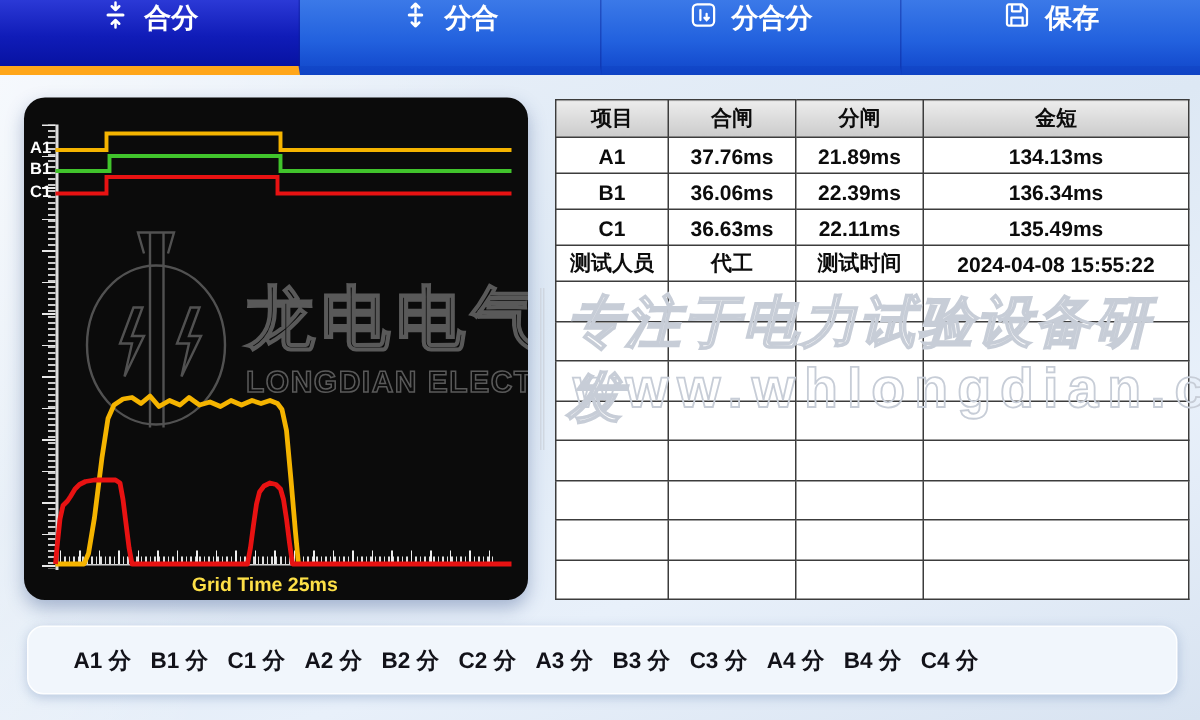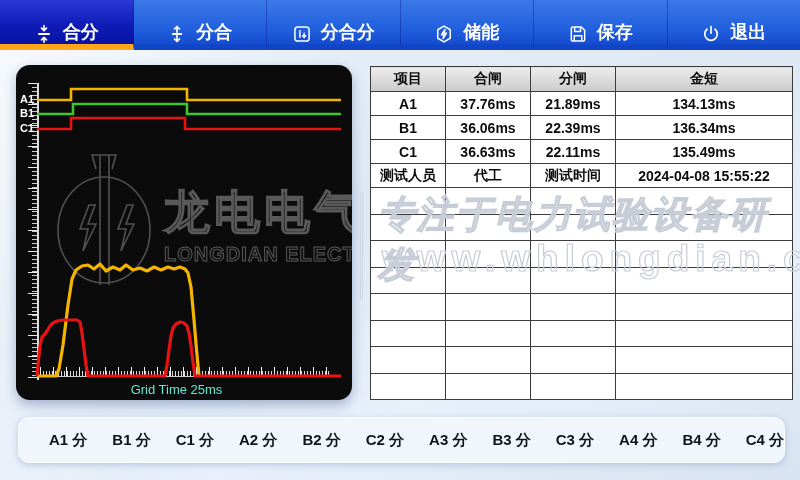--- a/index.html
+++ b/index.html
@@ -7,21 +7,21 @@
     font-family:"Liberation Sans","DejaVu Sans",sans-serif; }
   body {
     background:
       linear-gradient(115deg, rgba(255,255,255,.6) 0%, rgba(255,255,255,0) 35%),
       linear-gradient(160deg,#edf3fb 0%,#dde8f4 45%,#e8f0fa 72%,#d8e3f1 100%);
   }
 
   
   .navbar { height:50px; display:flex;
     background:linear-gradient(180deg,#3b79e8 0%,#2261de 55%,#1750d2 82%,#1148c8 100%); }
-  .tab { flex:1 1 0; display:flex; align-items:flex-end; justify-content:center; gap:9px;
+  .tab { flex:1 1 0; display:flex; align-items:flex-start; justify-content:center; gap:9px;
     color:#fff; font-size:18px; font-weight:bold; cursor:pointer;
     border-right:1px solid rgba(10,34,150,.45);
     border-bottom:6px solid rgba(13,60,190,.35); }
   .tab:last-child { border-right:none; }
   .tab.active {
     background:linear-gradient(180deg,#2b39d6 0%,#101cb8 55%,#0712a2 100%);
     border-bottom:6px solid #ffa61a; }
   .tab svg { width:20px; height:20px; flex:0 0 auto; }
 
   
@@ -37,21 +37,21 @@
   .yticks-sm { position:absolute; left:16px; top:18px; width:5px; height:296px;
     background:repeating-linear-gradient(180deg,#ccc 0 1px,transparent 1px 4px); }
   .yticks-lg { position:absolute; left:12px; top:18px; width:9px; height:296px;
     background:repeating-linear-gradient(180deg,#e8e8e8 0 1px,transparent 1px 21px); }
   .xbase { position:absolute; left:24px; bottom:23px; width:290px; height:1px; background:#cfcfcf; }
   .xticks-sm { position:absolute; left:24px; bottom:24px; width:289px; height:5px;
     background:repeating-linear-gradient(90deg,#ddd 0 1px,transparent 1px 3px); }
   .xticks-lg { position:absolute; left:24px; bottom:24px; width:289px; height:9px;
     background:repeating-linear-gradient(90deg,#f0f0f0 0 1px,transparent 1px 13px); }
   .grid-label { position:absolute; left:58px; bottom:3px; width:205px; text-align:center;
-    color:#5eead4; font-size:13px; font-weight:normal; }
+    color:#fde047; font-size:13px; font-weight:bold; }
   .wm-left { position:absolute; left:0; top:0; opacity:.62; }
 
   
   .table-wrap { position:absolute; left:370px; top:16px; width:423px; height:334px; }
   table.results { width:100%; height:100%; border-collapse:collapse; table-layout:fixed;
     background:#fff; }
   table.results td, table.results th { border:1px solid #3c3c3c; text-align:center;
     color:#0c0c0c; font-weight:600; padding:0; overflow:hidden; white-space:nowrap; }
   table.results th { background:linear-gradient(180deg,#ececec 0%,#cbcbcb 100%);
     font-size:14px; height:25px; }
@@ -61,21 +61,21 @@
   
   .wm-right { position:absolute; pointer-events:none; color:transparent;
     -webkit-text-stroke:1.2px #c7cdd7; font-weight:bold; letter-spacing:2px; }
   .wm-bar { position:absolute; pointer-events:none; width:0; height:108px;
     border-left:3px double #cdd3dc; opacity:.8; }
 
   
   .status-card { position:absolute; left:18px; top:367px; width:767px; height:46px;
     background:#f1f6fc; border:1px solid #fdfeff; border-radius:11px;
     box-shadow:0 2px 7px rgba(110,140,185,.38);
-    display:flex; align-items:center; padding-left:30px; gap:25px;
+    display:flex; align-items:center; padding-left:30px; gap:13px;
     font-size:15px; font-weight:bold; color:#121219; white-space:nowrap; }
 </style>
 </head>
 <body>
 
 <div class="navbar">
 
   <div class="tab active">
     <svg viewBox="0 0 24 24" fill="none" stroke="#fff" stroke-width="2" stroke-linecap="round" stroke-linejoin="round">
       <path d="M12 2v6M9 5l3 3 3-3"></path>
@@ -96,45 +96,31 @@
 
   <div class="tab">
     <svg viewBox="0 0 24 24" fill="none" stroke="#fff" stroke-width="1.8" stroke-linecap="round">
       <rect x="3.5" y="3.5" width="17" height="17" rx="3.5"></rect>
       <path d="M9.5 8v8"></path>
         <path d="M14.5 11v5M12.7 14.2l1.8 1.9 1.8-1.9"></path>
     </svg>
     <span>分合分</span>
   </div>
 
-  <div class="tab">
-    <svg viewBox="0 0 24 24" fill="none" stroke="#fff" stroke-width="1.8" stroke-linejoin="round">
-      <path d="M12 2.5l7.5 4.4v10.2L12 21.5l-7.5-4.4V6.9z"></path>
-      <path d="M13.2 6.5L9 13h3l-1.2 4.5L15 11h-3z"></path>
-    </svg>
-    <span>储能</span>
-  </div>
 
   <div class="tab">
     <svg viewBox="0 0 24 24" fill="none" stroke="#fff" stroke-width="1.8" stroke-linejoin="round">
       <path d="M4 5a1.5 1.5 0 0 1 1.5-1.5H16l4 4V19a1.5 1.5 0 0 1-1.5 1.5h-13A1.5 1.5 0 0 1 4 19z"></path>
       <path d="M8 3.5V9h7V3.5"></path>
         <path d="M7.5 20v-6h9v6"></path>
     </svg>
     <span>保存</span>
   </div>
 
 
-  <div class="tab">
-    <svg viewBox="0 0 24 24" fill="none" stroke="#fff" stroke-width="2" stroke-linecap="round">
-      <path d="M12 3v8"></path>
-        <path d="M7.2 6.3a7.5 7.5 0 1 0 9.6 0"></path>
-    </svg>
-    <span>退出</span>
-  </div>
 </div>
 
 <div class="main">
 
   <div class="chart-card">
 
     <svg class="wm-left" width="336" height="335" viewBox="0 0 336 335">
       <g fill="none" stroke="#7d7d7d" stroke-width="1.6">
         <ellipse cx="88" cy="165" rx="46" ry="53"></ellipse>
         <path d="M80 104 l-4 -14 h24 l-4 14"></path>

